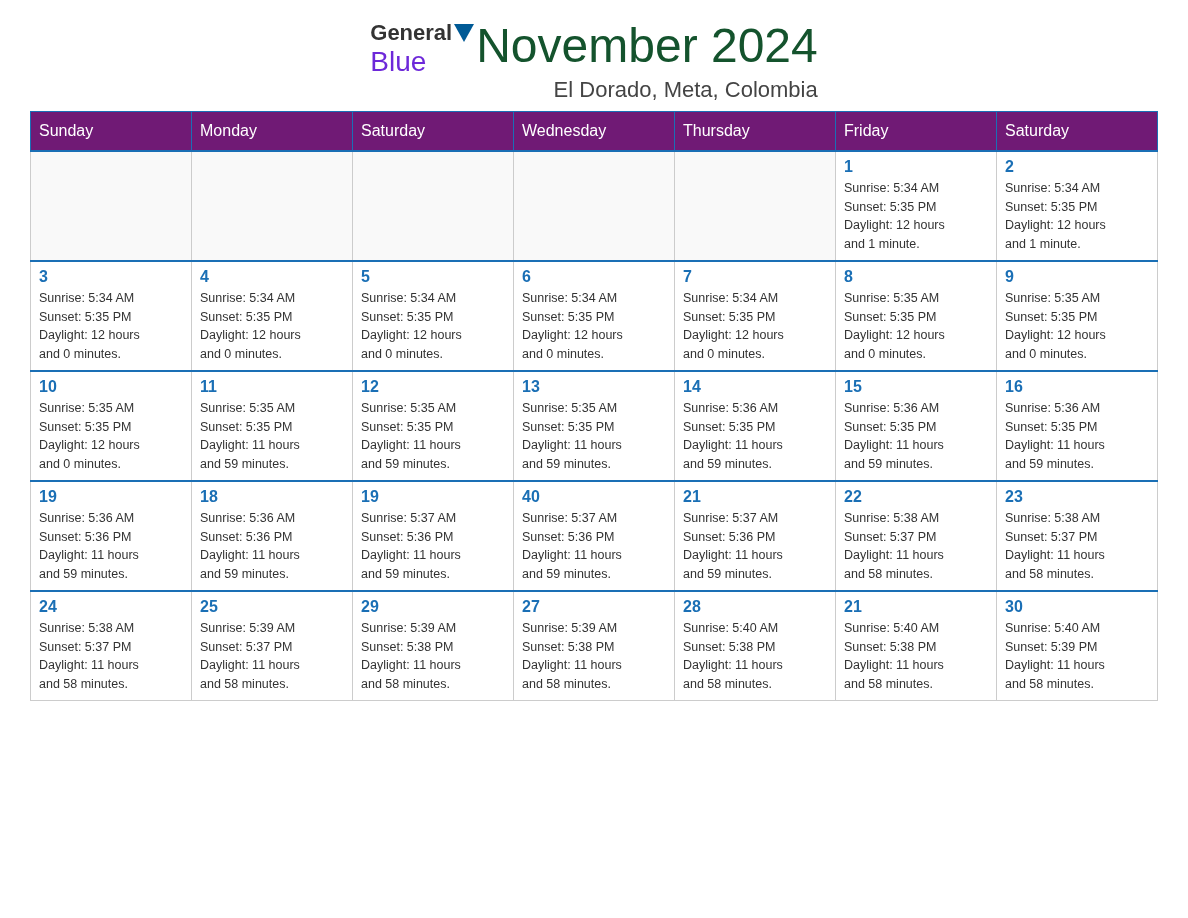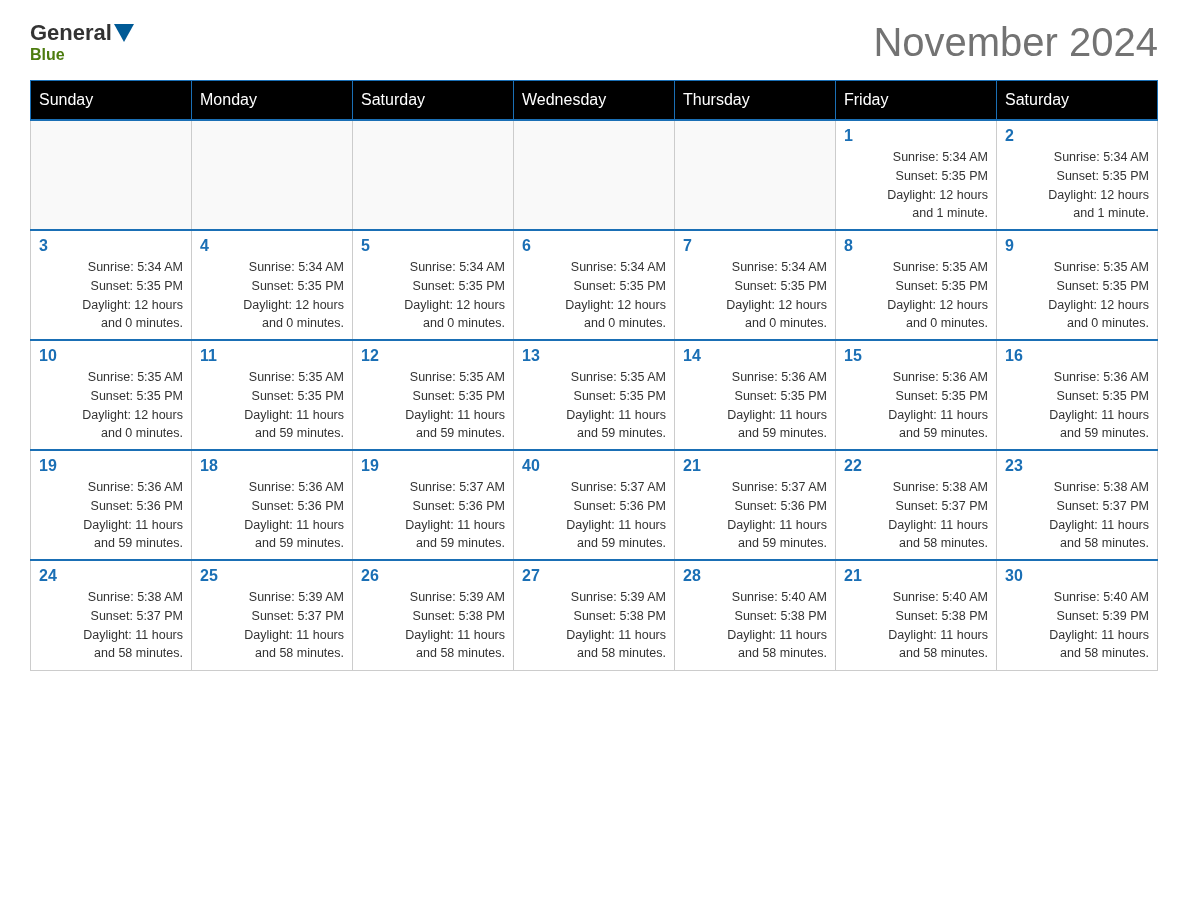--- a/index.html
+++ b/index.html
@@ -6,23 +6,23 @@
     body {
       font-family: Arial, sans-serif;
       background: #fff;
       color: #333;
       padding: 20px 30px;
       width: 1188px;
       min-height: 918px;
     }
     .header-area {
       display: flex;
-      justify-content: space-between;
+      justify-content: center;
       align-items: flex-start;
-      margin-bottom: 16px;
+      margin-bottom: 8px;
     }
     .logo-container {
       display: flex;
       flex-direction: column;
       align-items: flex-start;
     }
     .logo-text {
       display: flex;
       align-items: center;
       font-size: 22px;
@@ -34,45 +34,45 @@
     .logo-triangle {
       width: 0;
       height: 0;
       border-left: 10px solid transparent;
       border-right: 10px solid transparent;
       border-top: 18px solid #005a96;
       margin: 0 2px;
       display: inline-block;
     }
     .logo-blue {
-      color: #4d7c0f;
-      font-size: 16px;
-      font-weight: bold;
+      color: #6d28d9;
+      font-size: 28px;
+      font-weight: normal;
     }
     .title-area {
       text-align: right;
     }
     .month-title {
-      font-size: 40px;
+      font-size: 48px;
       font-weight: normal;
-      color: #737373;
+      color: #14532d;
       line-height: 1.1;
     }
     .location-title {
       font-size: 22px;
       color: #444;
       margin-top: 4px;
     }
     .calendar-table {
       width: 100%;
       border-collapse: collapse;
       table-layout: fixed;
     }
     .calendar-table th {
-      background-color: #000000;
+      background-color: #701a75;
       color: #fff;
       padding: 10px 8px;
       text-align: left;
       font-size: 16px;
       font-weight: normal;
       border: 1px solid #1a6fb5;
     }
     .calendar-table td {
       border: 1px solid #ccc;
       vertical-align: top;
@@ -85,21 +85,20 @@
       font-size: 16px;
       color: #1a6fb5;
       font-weight: bold;
       margin-bottom: 3px;
       display: block;
     }
     .day-info {
       font-size: 12.5px;
       line-height: 1.5;
       color: #333;
-      text-align: right;
     }
     .empty-cell {
       background: #f9f9f9;
     }
     tr.week-row td {
       border-top: 2px solid #1a6fb5;
     }
   </style>
 </head>
 <body>
@@ -109,20 +108,21 @@
     <div class="logo-text">
       <span class="logo-general">General</span>
       <span class="logo-triangle"></span>
     </div>
     <div>
       <span class="logo-blue">Blue</span>
     </div>
   </div>
   <div class="title-area">
     <div class="month-title">November 2024</div>
+    <div class="location-title">El Dorado, Meta, Colombia</div>
   </div>
 </div>
 
 <table class="calendar-table">
   <thead>
     <tr>
     <th>Sunday</th>
         <th>Monday</th>
         <th>Saturday</th>
         <th>Wednesday</th>
@@ -240,21 +240,21 @@
       <tr class="week-row">
         <td>
           <span class="day-number">24</span>
           <div class="day-info">Sunrise: 5:38 AM<br>Sunset: 5:37 PM<br>Daylight: 11 hours<br>and 58 minutes.</div>
         </td>
         <td>
           <span class="day-number">25</span>
           <div class="day-info">Sunrise: 5:39 AM<br>Sunset: 5:37 PM<br>Daylight: 11 hours<br>and 58 minutes.</div>
         </td>
         <td>
-          <span class="day-number">26</span>
+          <span class="day-number">29</span>
           <div class="day-info">Sunrise: 5:39 AM<br>Sunset: 5:38 PM<br>Daylight: 11 hours<br>and 58 minutes.</div>
         </td>
         <td>
           <span class="day-number">27</span>
           <div class="day-info">Sunrise: 5:39 AM<br>Sunset: 5:38 PM<br>Daylight: 11 hours<br>and 58 minutes.</div>
         </td>
         <td>
           <span class="day-number">28</span>
           <div class="day-info">Sunrise: 5:40 AM<br>Sunset: 5:38 PM<br>Daylight: 11 hours<br>and 58 minutes.</div>
         </td>

